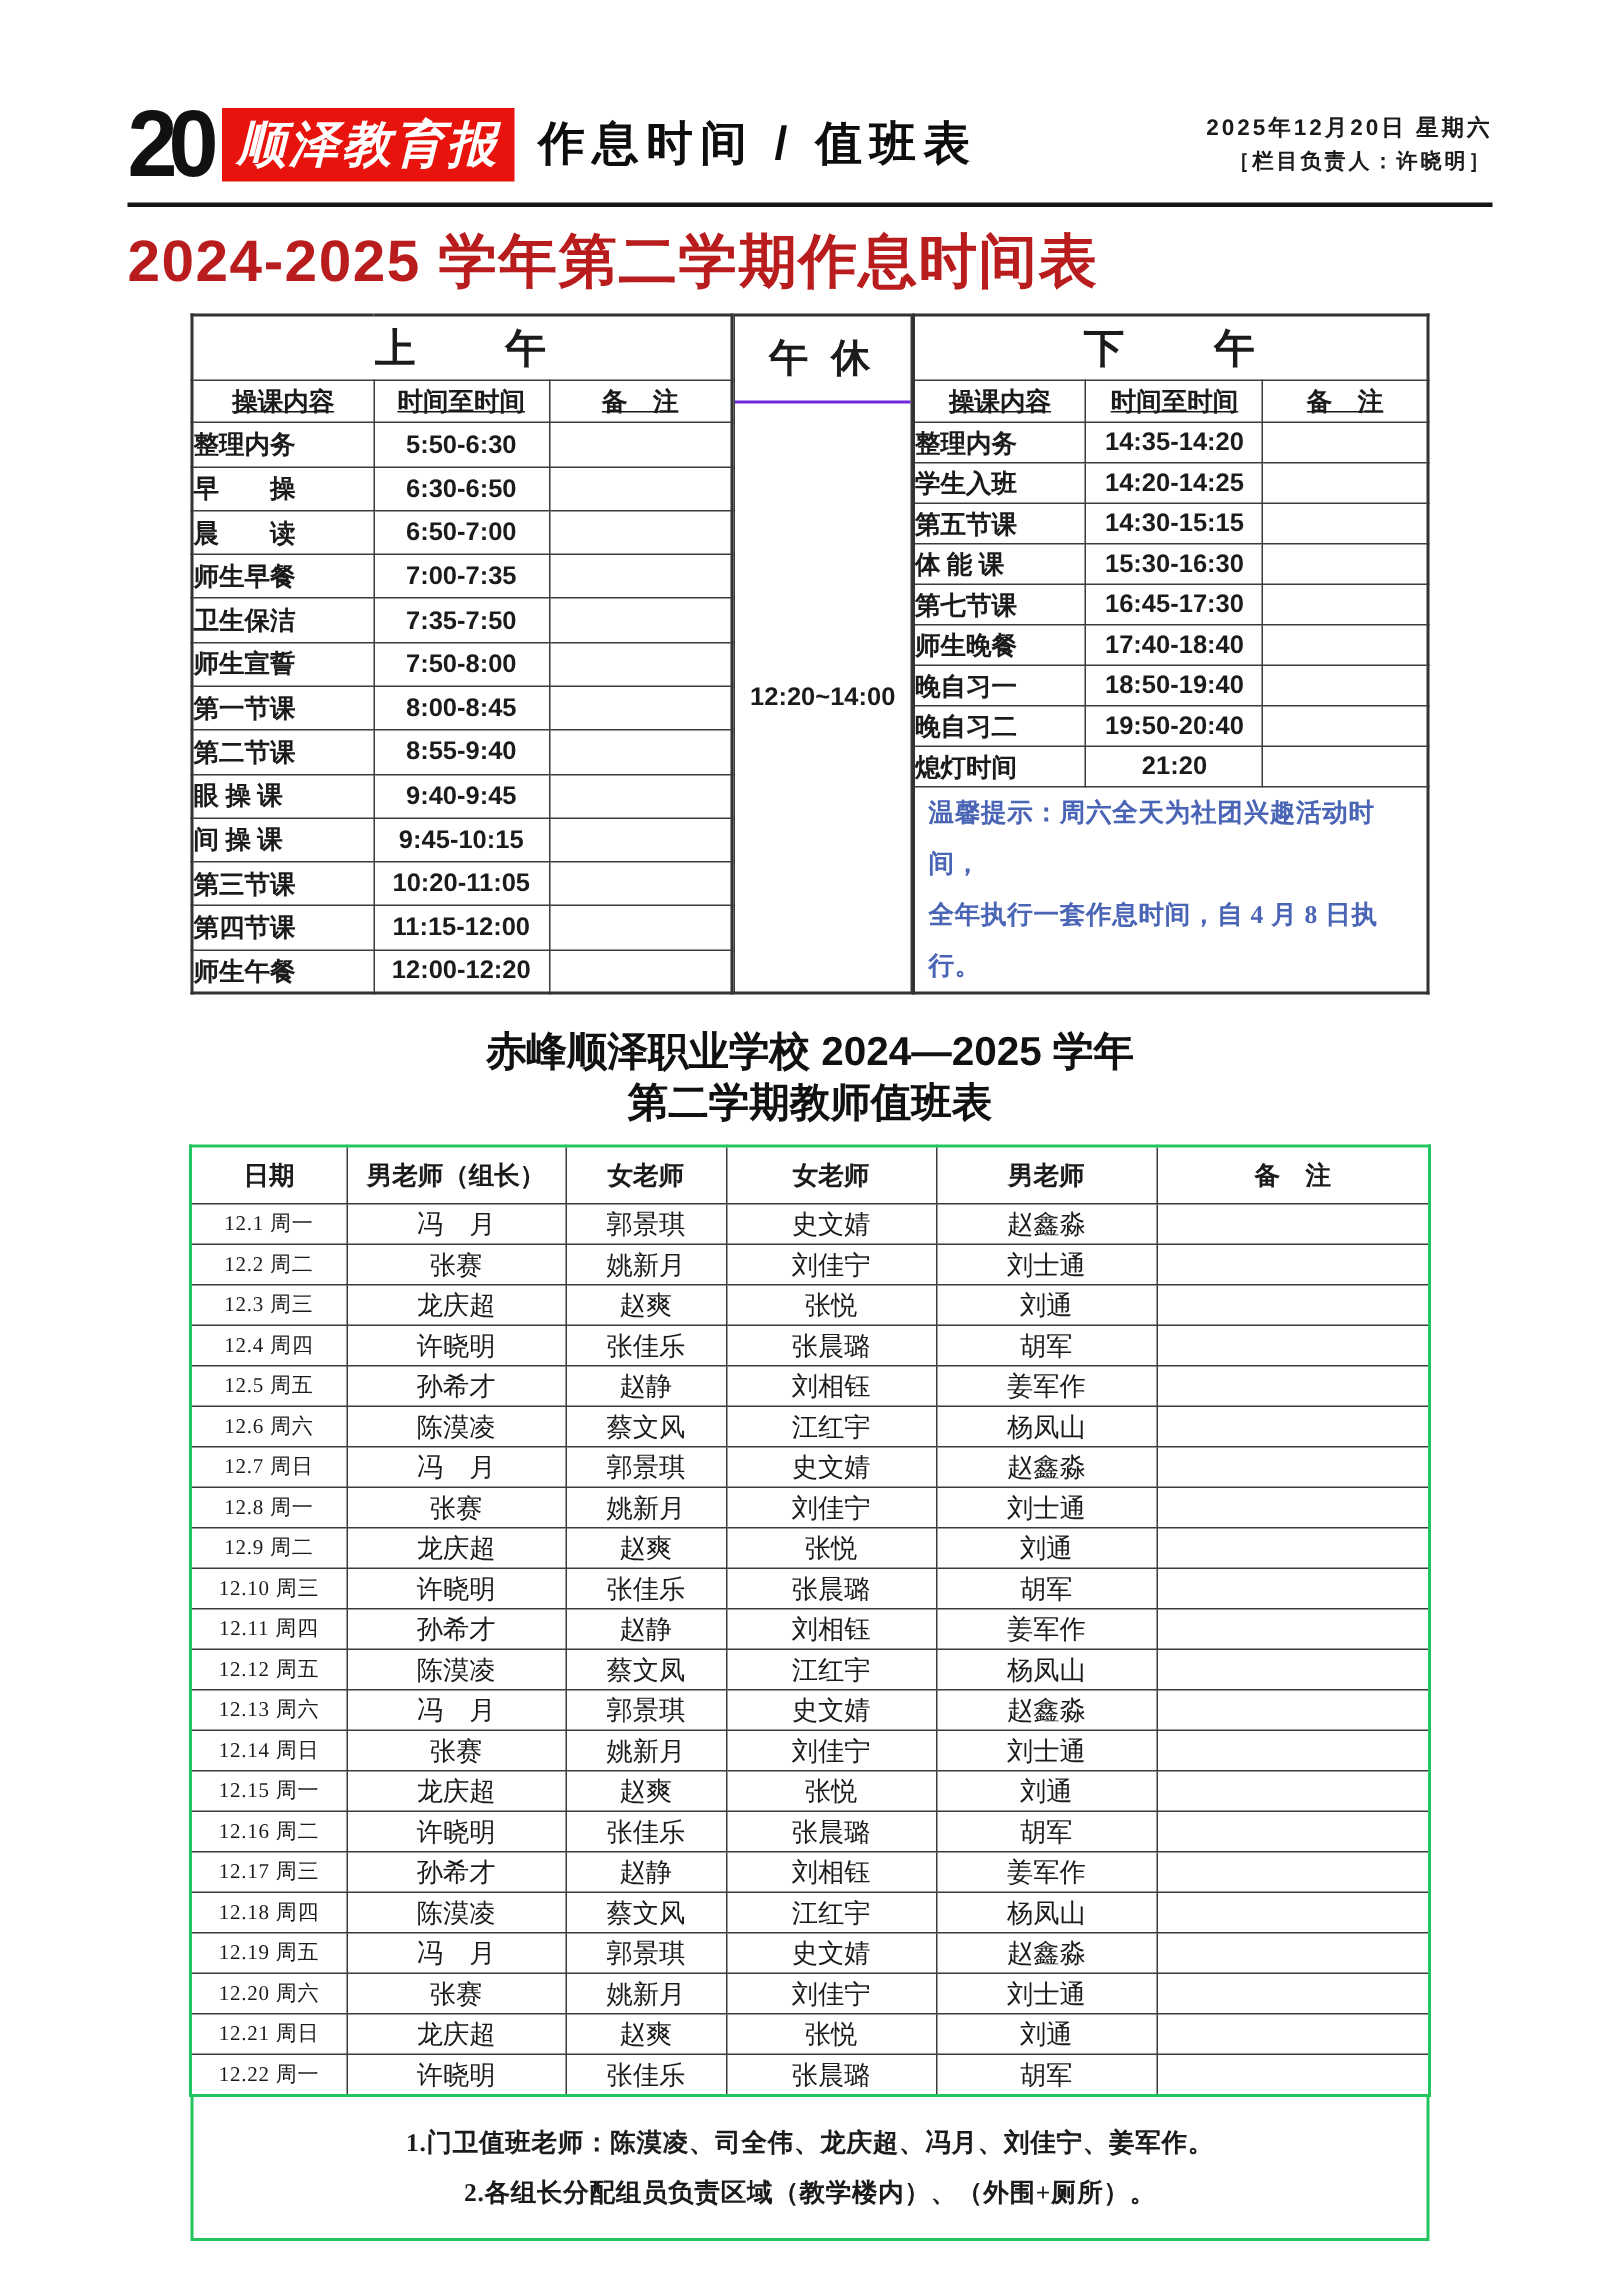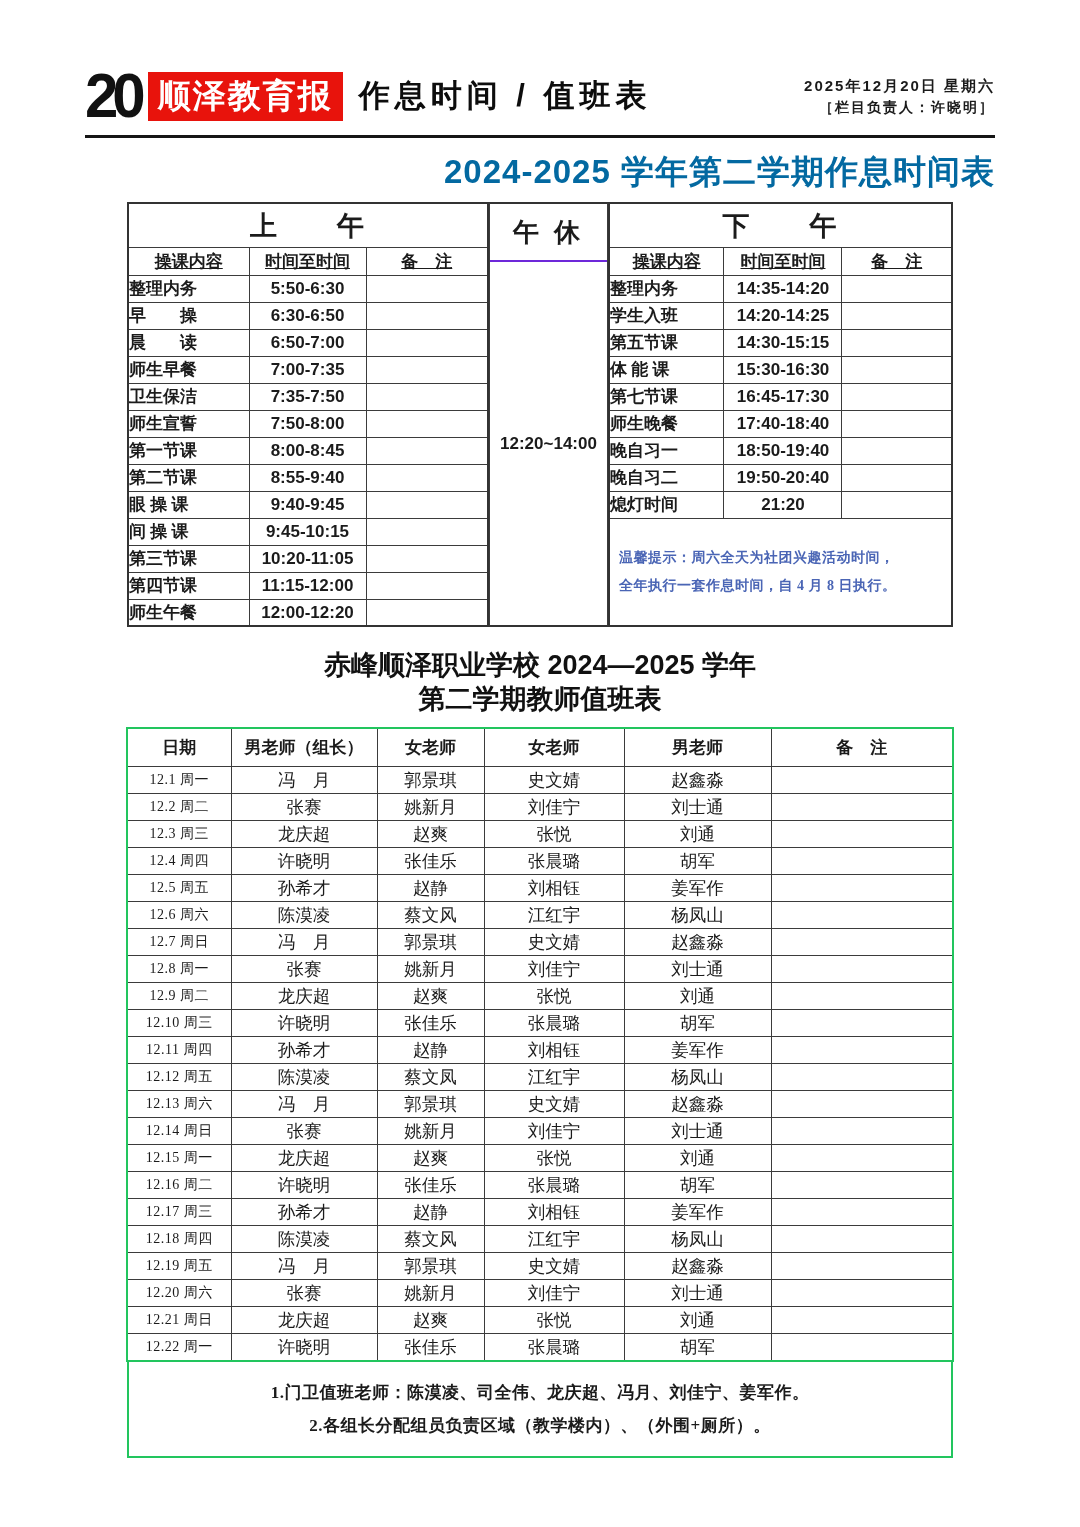--- a/index.html
+++ b/index.html
@@ -16,36 +16,36 @@
   
   .masthead { display: flex; justify-content: space-between; align-items: center; }
   .masthead-left { display: flex; align-items: center; }
   .page-number {
     font-size: 60px; font-weight: bold; letter-spacing: -6px;
     font-family: "Liberation Sans", sans-serif; color: #111;
     line-height: 1; margin-right: 8px; transform: scaleY(1.05);
   }
   .brand-box {
     background: #e8130c; color: #fff;
-    font-family: "DejaVu Serif", serif; font-weight: bold;
+    font-family: "DejaVu Serif", serif; font-style: italic; font-weight: bold;
     font-size: 33px; line-height: 1; padding: 7px 10px 9px 10px;
     letter-spacing: 2px; white-space: nowrap;
   }
   .section-head {
     font-size: 31px; font-weight: bold; color: #0d0d0d;
     letter-spacing: 5px; margin-left: 16px; white-space: nowrap;
   }
   .masthead-right { text-align: right; line-height: 1.55; }
   .date-line { font-size: 15px; font-weight: bold; letter-spacing: 2px; }
   .editor-line { font-size: 14px; font-weight: bold; letter-spacing: 2px; }
   .rule { height: 3px; background: #151515; margin-top: 9px; }
 
   
   .schedule-title {
-    text-align: right; color: #0369a1; font-size: 33px; font-weight: bold;
+    text-align: left; color: #b91c1c; font-size: 39px; font-weight: bold;
     letter-spacing: 1px; margin: 16px 0 12px 0; line-height: 1.1;
   }
 
   
   .sched-wrap { width: 826px; margin: 0 auto; display: flex; align-items: stretch; }
   table.sched { border-collapse: collapse; table-layout: fixed; }
   table.sched th, table.sched td { border: 1px solid #3b3b3b; padding: 0; }
   table.sched { border: 2px solid #333; }
   th.period { height: 44px; font-size: 27px; font-weight: bold; letter-spacing: 2px; }
   th.colhead { height: 28px; font-size: 17px; font-weight: bold; text-decoration: underline; }
@@ -59,21 +59,21 @@
   .noon-head {
     height: 58px; border-bottom: 2px solid #6d28d9;
     display: flex; align-items: center; justify-content: center;
     font-size: 26px; font-weight: bold; letter-spacing: 4px;
   }
   .noon-body { flex: 1; display: flex; align-items: center; justify-content: center;
     font-size: 17px; font-weight: bold; }
   td.tip-cell { height: 108px; vertical-align: middle; }
   .tip {
     color: #4a65b5; font-family: "Liberation Serif", "DejaVu Serif", serif;
-    font-size: 14px; font-weight: 600; line-height: 2.0; padding: 0 6px 0 9px;
+    font-size: 17px; font-weight: 600; line-height: 2.0; padding: 0 6px 0 9px;
     letter-spacing: 0.5px;
   }
 
   
   .duty-title {
     text-align: center; font-size: 27px; font-weight: bold; color: #111;
     line-height: 1.25; margin: 22px 0 10px 0;
   }
   table.duty { border-collapse: collapse; table-layout: fixed; width: 826px; margin: 0 auto; border: 2px solid #22c55e; }
   table.duty th, table.duty td { border: 1px solid #3b3b3b; padding: 0; }

